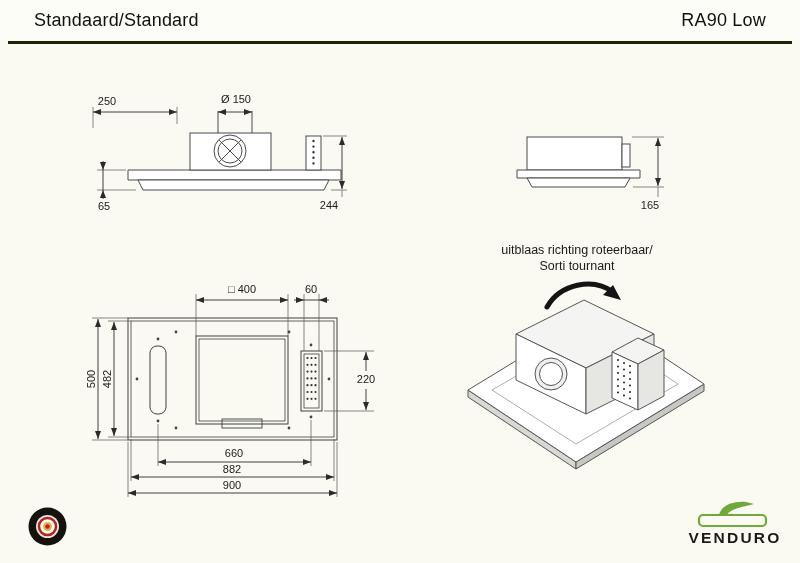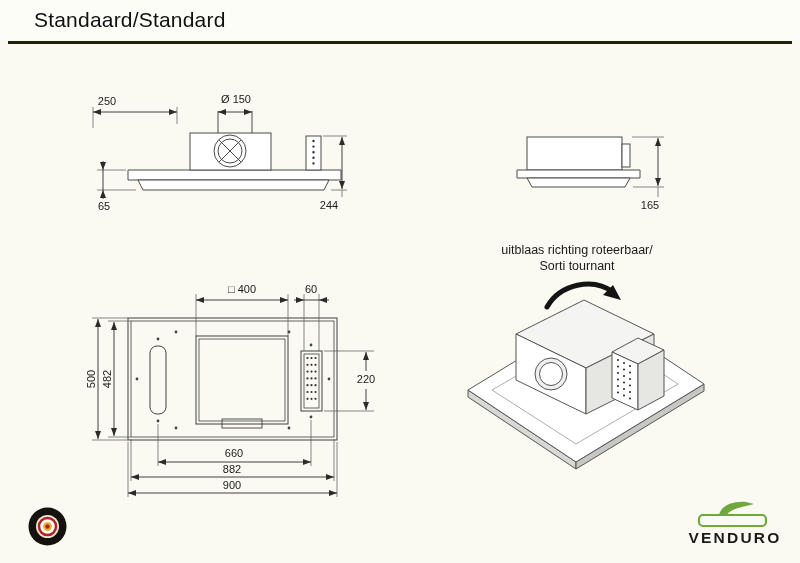--- a/index.html
+++ b/index.html
@@ -1,34 +1,35 @@
 <!DOCTYPE html>
 <html><head>
 <meta charset="utf-8">
 <style>
   html,body{margin:0;padding:0;background:#e8e8e8;}
   .page{position:relative;width:800px;height:563px;background:#fafaf2;overflow:hidden;
         font-family:"Liberation Sans","DejaVu Sans",sans-serif;}
   .header{position:absolute;top:0;left:0;width:800px;height:40px;background:#fdfdf8;
           display:flex;align-items:center;justify-content:space-between;
           box-sizing:border-box;padding:0 34px;}
-  .header .title{font-size:21px;color:#101010;letter-spacing:.2px;}
+  .header .title{font-size:18px;color:#101010;letter-spacing:.2px;}
   .header-rule{position:absolute;top:41px;left:8px;width:784px;height:3px;background:#20230c;}
   svg.drawing{position:absolute;left:0;top:0;}
   svg text{font-family:"Liberation Sans","DejaVu Sans",sans-serif;fill:#1a1a1a;}
   .dim{font-size:11px;}
   .caption{font-size:12.5px;}
 </style>
 </head>
 <body>
 
 <div class="page">
 
   <div class="header">
     <span class="title">Standaard/Standard</span>
+    <span class="title">RA90 Low</span>
   </div>
   <div class="header-rule"></div>
 
   <svg class="drawing" width="800" height="563" viewBox="0 0 800 563">
     <defs>
       <marker id="da" markerUnits="userSpaceOnUse" markerWidth="10" markerHeight="8" refX="9" refY="4" orient="auto-start-reverse">
         <path d="M1,1 L9,4 L1,7 Z" fill="#2b2b2b"></path>
       </marker>
       <path id="badgeArc" d="M -15,0 A 15,15 0 0 1 15,0" fill="none"></path>
     </defs>

